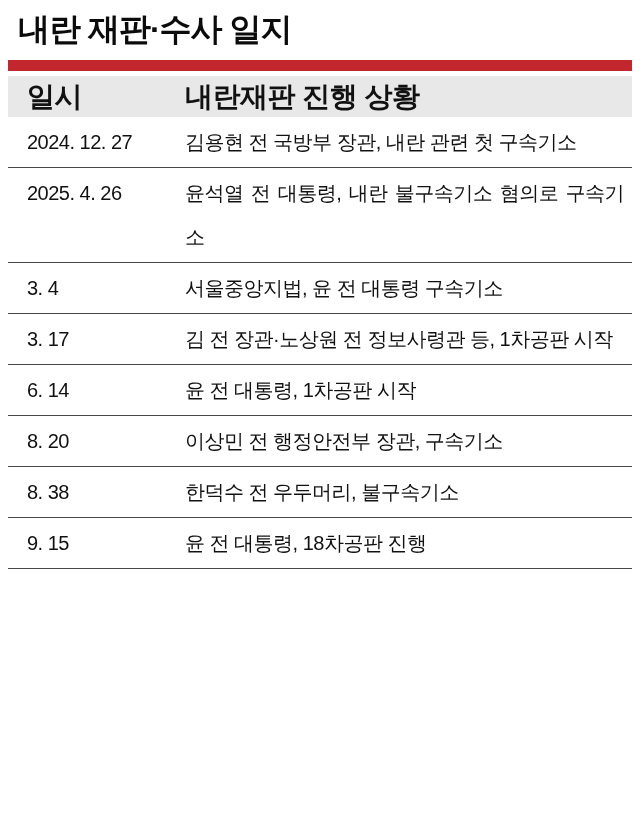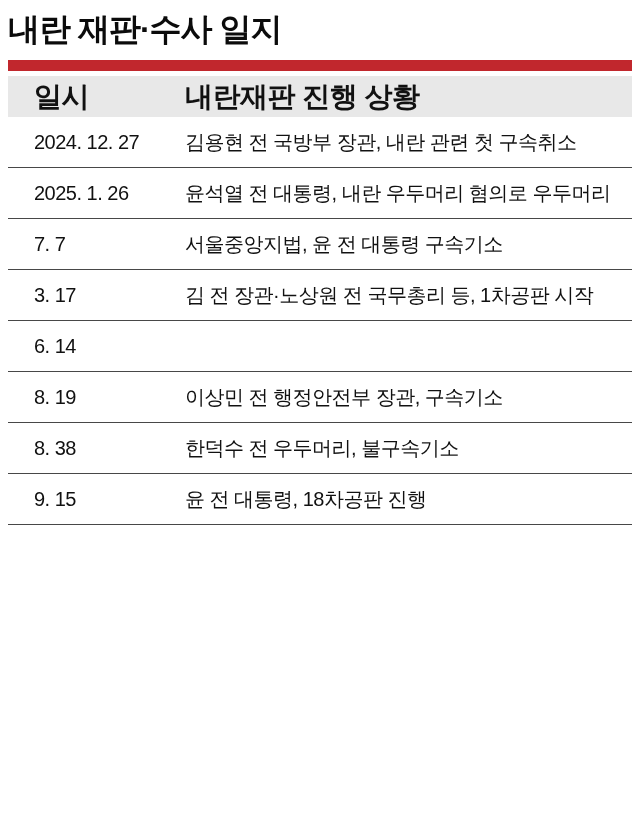--- a/index.html
+++ b/index.html
@@ -12,21 +12,21 @@
   }
   .page {
     width: 640px;
     height: 824px;
     box-sizing: border-box;
     padding: 6px 8px 0 8px;
     overflow: hidden;
     background: #ffffff;
   }
   .title {
-    margin: 4px 0 0 0;
+    margin: 4px 0 0 10px;
     font-size: 32px;
     line-height: 38px;
     font-weight: bold;
     letter-spacing: -1px;
     color: #0b0b0b;
   }
   .accent-bar {
     height: 11px;
     background: var(--accent, #c1272d);
     margin-top: 12px;
@@ -52,21 +52,21 @@
   }
   .cell {
     font-size: 20px;
     line-height: 44px;
     letter-spacing: -0.5px;
     box-sizing: border-box;
   }
   .cell.date {
     width: 177px;
     flex: 0 0 177px;
-    padding-left: 26px;
+    padding-left: 19px;
     white-space: nowrap;
   }
   .cell.desc {
     flex: 1 1 auto;
     padding-right: 8px;
     text-align: justify;
     word-break: break-all;
   }
   .row.header .cell {
     font-size: 28px;
@@ -82,39 +82,40 @@
   <div class="accent-bar"></div>
 
   <div class="table">
     <div class="row header">
       <div class="cell date">일시</div>
       <div class="cell desc">내란재판 진행 상황</div>
     </div>
     <div>
         <div class="row body">
           <div class="cell date">2024. 12. 27</div>
-          <div class="cell desc">김용현 전 국방부 장관, 내란 관련 첫 구속취소</div>
+          <div class="cell desc">김용현 전 국방부 장관, 내란 관련 첫 구속기소</div>
         </div>
         <div class="row body">
-          <div class="cell date">2025. 1. 26</div>
-          <div class="cell desc">윤석열 전 대통령, 내란 우두머리 혐의로 우두머리</div>
+          <div class="cell date">2025. 4. 26</div>
+          <div class="cell desc">윤석열 전 대통령, 내란 불구속기소 혐의로 구속기소</div>
         </div>
         <div class="row body">
-          <div class="cell date">7. 7</div>
+          <div class="cell date">3. 4</div>
           <div class="cell desc">서울중앙지법, 윤 전 대통령 구속기소</div>
         </div>
         <div class="row body">
           <div class="cell date">3. 17</div>
-          <div class="cell desc">김 전 장관·노상원 전 국무총리 등, 1차공판 시작</div>
+          <div class="cell desc">김 전 장관·노상원 전 정보사령관 등, 1차공판 시작</div>
         </div>
         <div class="row body">
           <div class="cell date">6. 14</div>
+          <div class="cell desc">윤 전 대통령, 1차공판 시작</div>
         </div>
         <div class="row body">
-          <div class="cell date">8. 19</div>
+          <div class="cell date">8. 20</div>
           <div class="cell desc">이상민 전 행정안전부 장관, 구속기소</div>
         </div>
         <div class="row body">
           <div class="cell date">8. 38</div>
           <div class="cell desc">한덕수 전 우두머리, 불구속기소</div>
         </div>
         <div class="row body">
           <div class="cell date">9. 15</div>
           <div class="cell desc">윤 전 대통령, 18차공판 진행</div>
         </div>

